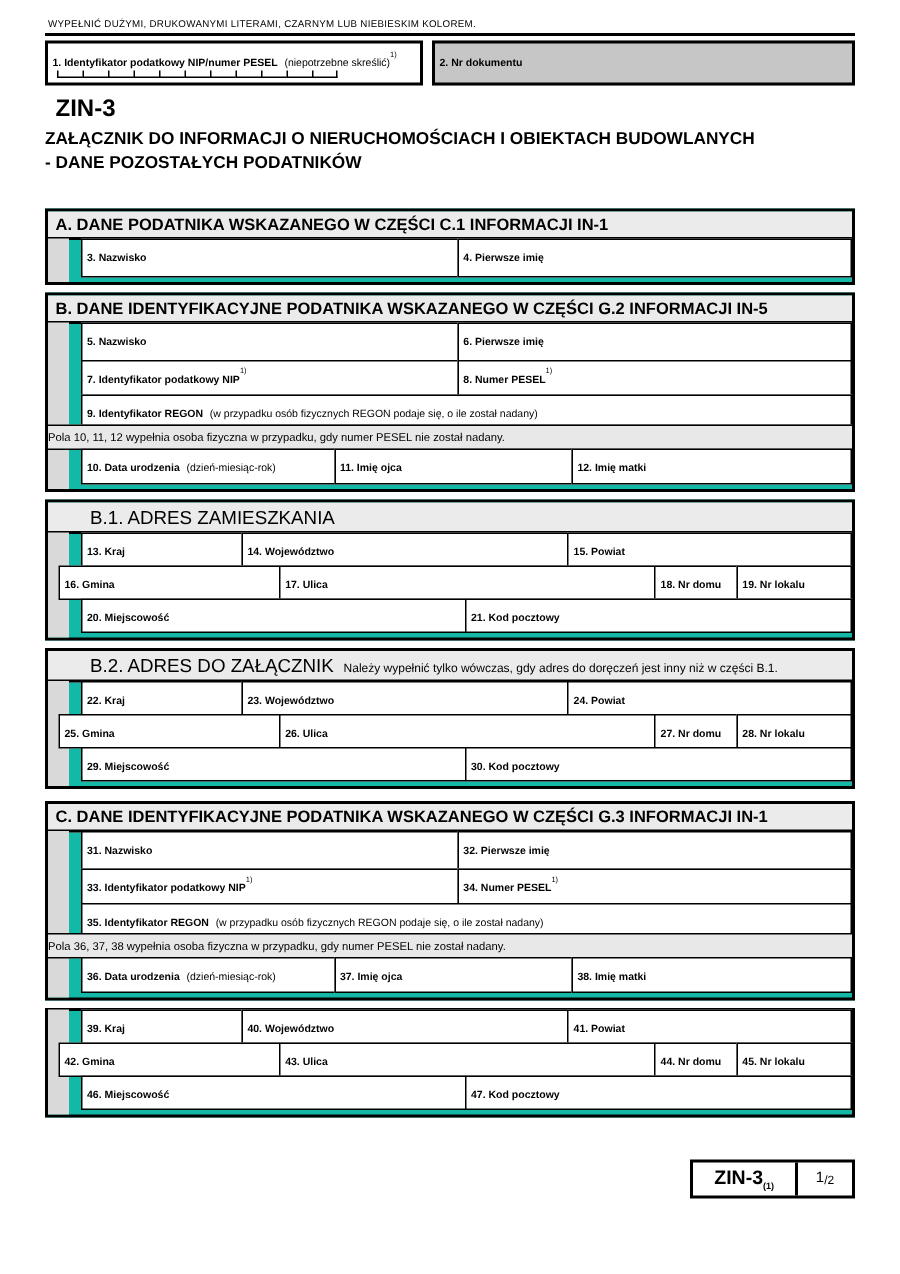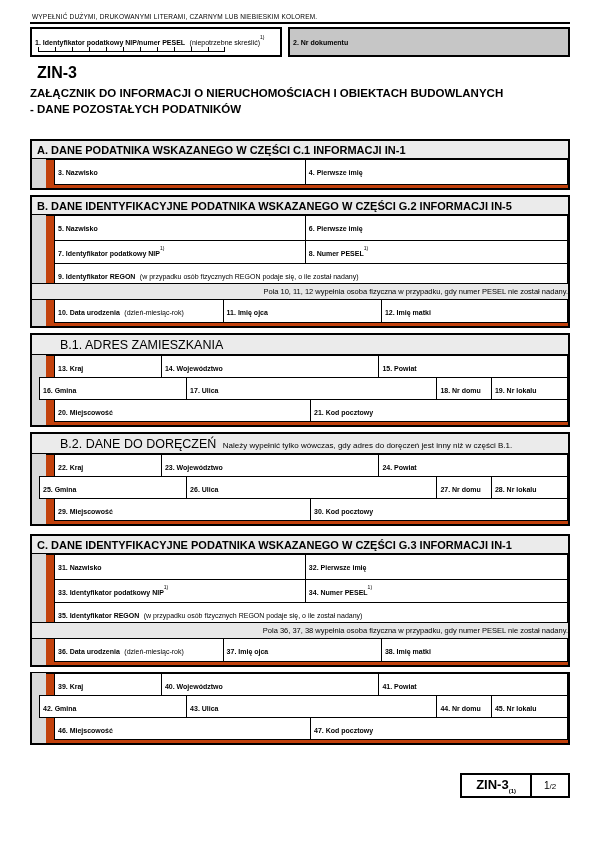--- a/index.html
+++ b/index.html
@@ -45,21 +45,21 @@
   .comb span:last-child { border-right:1px solid #000; }
   .comb.sm span { width:15px; }
   .f1 .comb { position:absolute; left:6px; bottom:3px; }
   .cellcomb { display:flex; justify-content:center; margin-top:3px; }
 
   
   .formcode { font-size:16px; font-weight:bold; margin:3px 0 3px 7px; }
   .title { font-size:11.5px; font-weight:bold; line-height:16px; margin-bottom:22px; }
 
   
-  .section { border:2px solid #000; margin-bottom:5px; background:#c2410c; }
+  .section { border:2px solid #000; margin-bottom:5px; background:#14b8a6; }
   .sec-header { background:#ebebeb; border-bottom:2px solid #000; padding:3px 5px 2px 5px; }
   .sec-header.main { font-size:11px; font-weight:bold; }
   .sec-header.sub  { font-size:12.5px; font-weight:normal;padding-left:28px; }
   .hdr-note { font-size:8px; font-weight:normal; margin-left:3px; }
   .sec-body { position:relative; padding-bottom:3px; }
   .strip { position:absolute; left:0; top:0; bottom:0; width:14px; background:#d9d9d9; }
 
   .row { display:flex; margin-top:-1px; position:relative; }
   .row.indent { margin-left:22px; }
   .row.wide   { margin-left:7px; }
@@ -67,21 +67,21 @@
     border:1px solid #000; background:#fff;
     padding:1px 3px; overflow:hidden;
   }
   .cell + .cell { margin-left:-1px; }
   .h26 { height:26px; } .h24 { height:24px; } .h23 { height:23px; } .h20 { height:21px; }
 
   .note-row {
     position:relative; margin-top:-1px;
     background:#e8e8e8;
     border-top:1px solid #000; border-bottom:1px solid #000;
-    text-align:right; font-size:7.5px; padding:3px 0;
+    text-align:left; font-size:7.5px; padding:3px 0;
   }
 
   
   .footer { display:flex; justify-content:flex-end; margin-top:28px; }
   .fbox { display:flex; border:2px solid #000; background:#fff; }
   .fcode { padding:2px 14px 2px 14px; font-weight:bold; font-size:13px; border-right:2px solid #000; }
   sub.var { font-size:6px; }
   .fpage { width:36px; display:flex; align-items:center; justify-content:center; font-size:10px; }
   .fpage .tot { font-size:8px; margin-top:2px; }
 </style>
@@ -243,21 +243,21 @@
         </div>
         <div class="cell h23" style="flex:1">
           <span class="lbl">21. Kod pocztowy</span>
         </div>
       </div>
     </div>
   </div>
 
   <div class="section" style="margin-bottom:8px">
     <div class="sec-header sub">
-      <span>B.2. DANE DO DORĘCZEŃ</span>
+      <span>B.2. ADRES DO ZAŁĄCZNIK</span>
       <span class="hdr-note">Należy wypełnić tylko wówczas, gdy adres do doręczeń jest inny niż w części B.1.</span>
     </div>
     <div class="sec-body">
       <div class="strip"></div>
       <div class="row indent">
         <div class="cell h23" style="flex:0 0 21%">
           <span class="lbl">22. Kraj</span>
         </div>
         <div class="cell h23" style="flex:0 0 42.5%">
           <span class="lbl">23. Województwo</span>

